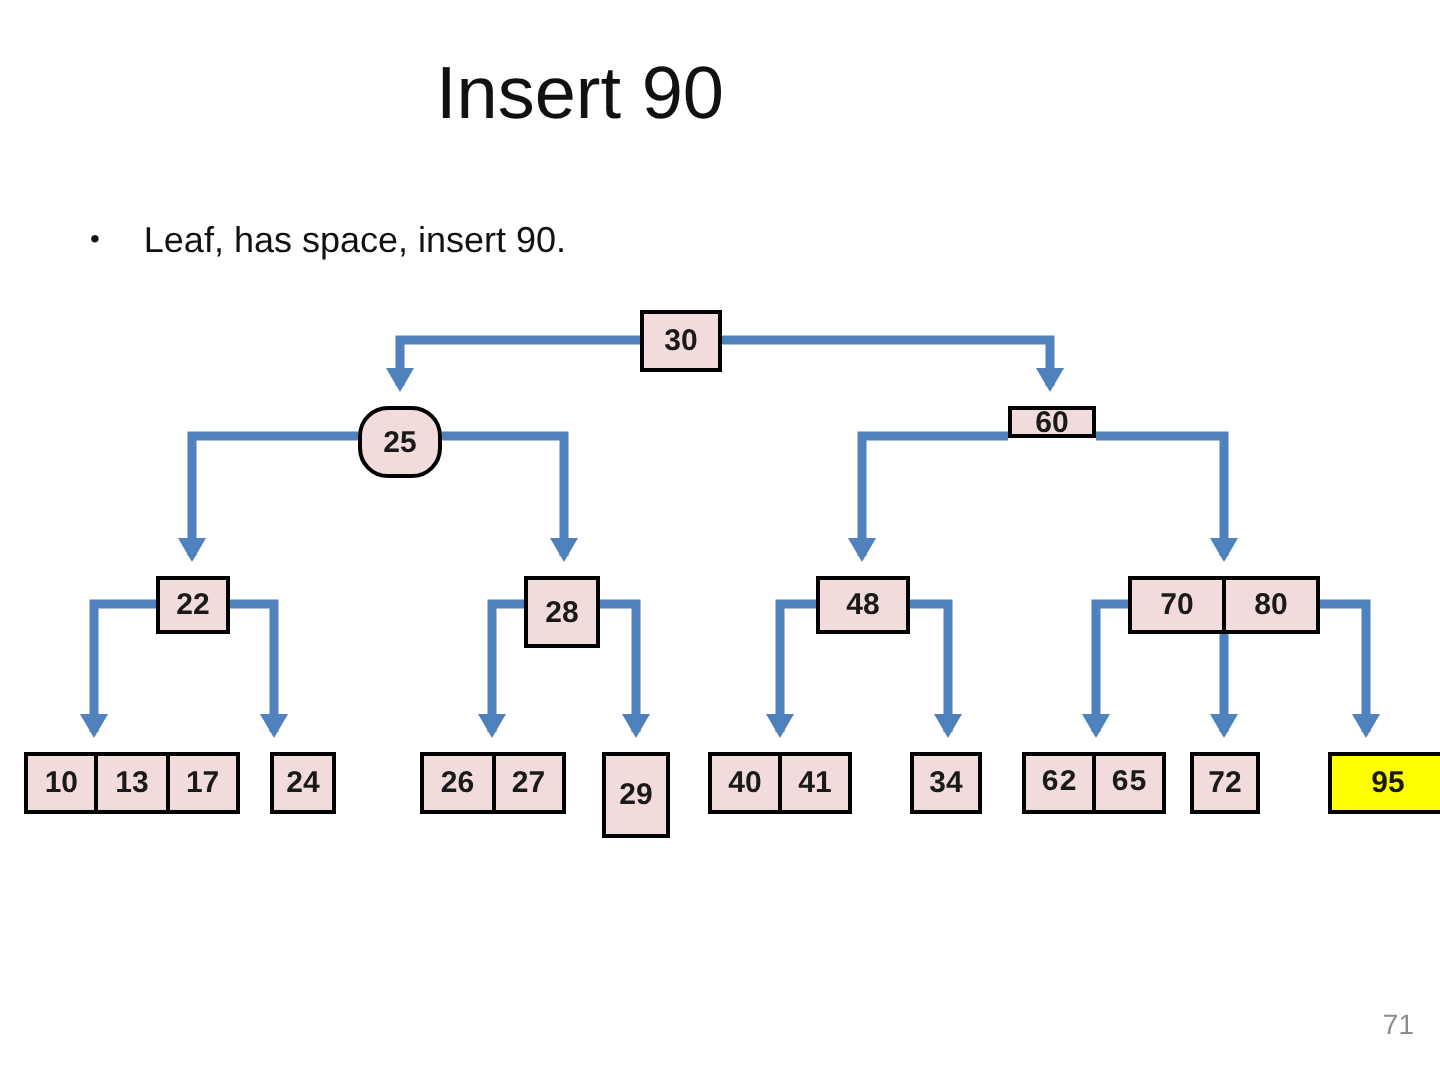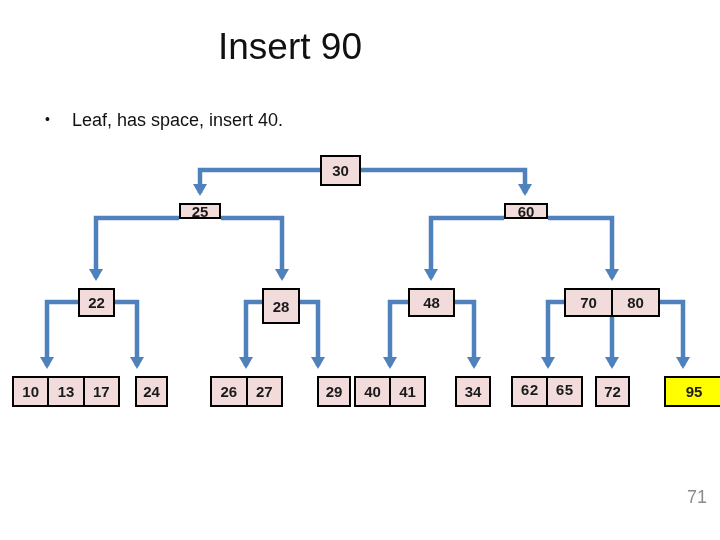--- a/index.html
+++ b/index.html
@@ -21,33 +21,33 @@
     position:absolute;box-sizing:border-box;display:flex;
     border:2px solid #000;background:#F2DCDB;
   }
   .node.highlight{background:#FFFF00;}
   .cell{
     flex:1;display:flex;align-items:center;justify-content:center;
     font-size:15px;font-weight:700;color:#1a1a1a;
   }
   .cell + .cell{border-left:2px solid #000;}
   .page-number{
-    position:absolute;right:13px;top:487px;font-size:18px;color:#8C8C8C;
+    position:absolute;right:13px;top:504px;font-size:14px;color:#8C8C8C;
   }
 </style>
 </head>
 <body>
 
 <div class="slide">
 
   <div class="title">Insert 90</div>
 
   <div class="bullet-line">
     <span class="bullet-dot">•</span>
-    <span>Leaf, has space, insert 40.</span>
+    <span>Leaf, has space, insert 90.</span>
   </div>
 
   <svg class="connectors" width="720" height="540">
     <defs>
       <marker id="arrow" markerUnits="userSpaceOnUse" markerWidth="20" markerHeight="20" refX="9" refY="7" orient="auto">
         <path d="M0,0 L12,7 L0,14 Z" fill="#4F81BD"></path>
       </marker>
     </defs>
     <g stroke="#4F81BD" stroke-width="4.5" fill="none">
       <path d="M 320 170 H 200 V 193" marker-end="url(#arrow)"></path>
@@ -65,21 +65,21 @@
       <path d="M 564 302 H 548 V 366" marker-end="url(#arrow)"></path>
       <path d="M 612 317 V 366" marker-end="url(#arrow)"></path>
       <path d="M 660 302 H 683 V 366" marker-end="url(#arrow)"></path>
     </g>
   </svg>
 
   <div class="node" style="left:320px;top:155px;width:41px;height:31px;">
     <span class="cell">30</span>
   </div>
 
-  <div class="node" style="left:179px;top:203px;width:42px;height:16px;">
+  <div class="node" style="left:179px;top:203px;width:42px;height:36px;border-radius:15px;">
     <span class="cell">25</span>
   </div>
   <div class="node" style="left:504px;top:203px;width:44px;height:16px;">
     <span class="cell">60</span>
   </div>
 
   <div class="node" style="left:78px;top:288px;width:37px;height:29px;">
     <span class="cell">22</span>
   </div>
   <div class="node" style="left:262px;top:288px;width:38px;height:36px;">
@@ -98,21 +98,21 @@
     <span class="cell">13</span>
     <span class="cell">17</span>
   </div>
   <div class="node" style="left:135px;top:376px;width:33px;height:31px;">
     <span class="cell">24</span>
   </div>
   <div class="node" style="left:210px;top:376px;width:73px;height:31px;">
     <span class="cell">26</span>
     <span class="cell">27</span>
   </div>
-  <div class="node" style="left:317px;top:376px;width:34px;height:31px;">
+  <div class="node" style="left:301px;top:376px;width:34px;height:43px;">
     <span class="cell">29</span>
   </div>
   <div class="node" style="left:354px;top:376px;width:72px;height:31px;">
     <span class="cell">40</span>
     <span class="cell">41</span>
   </div>
   <div class="node" style="left:455px;top:376px;width:36px;height:31px;">
     <span class="cell">34</span>
   </div>
   <div class="node" style="left:511px;top:376px;width:72px;height:31px;font-family:Liberation Mono, monospace;">

